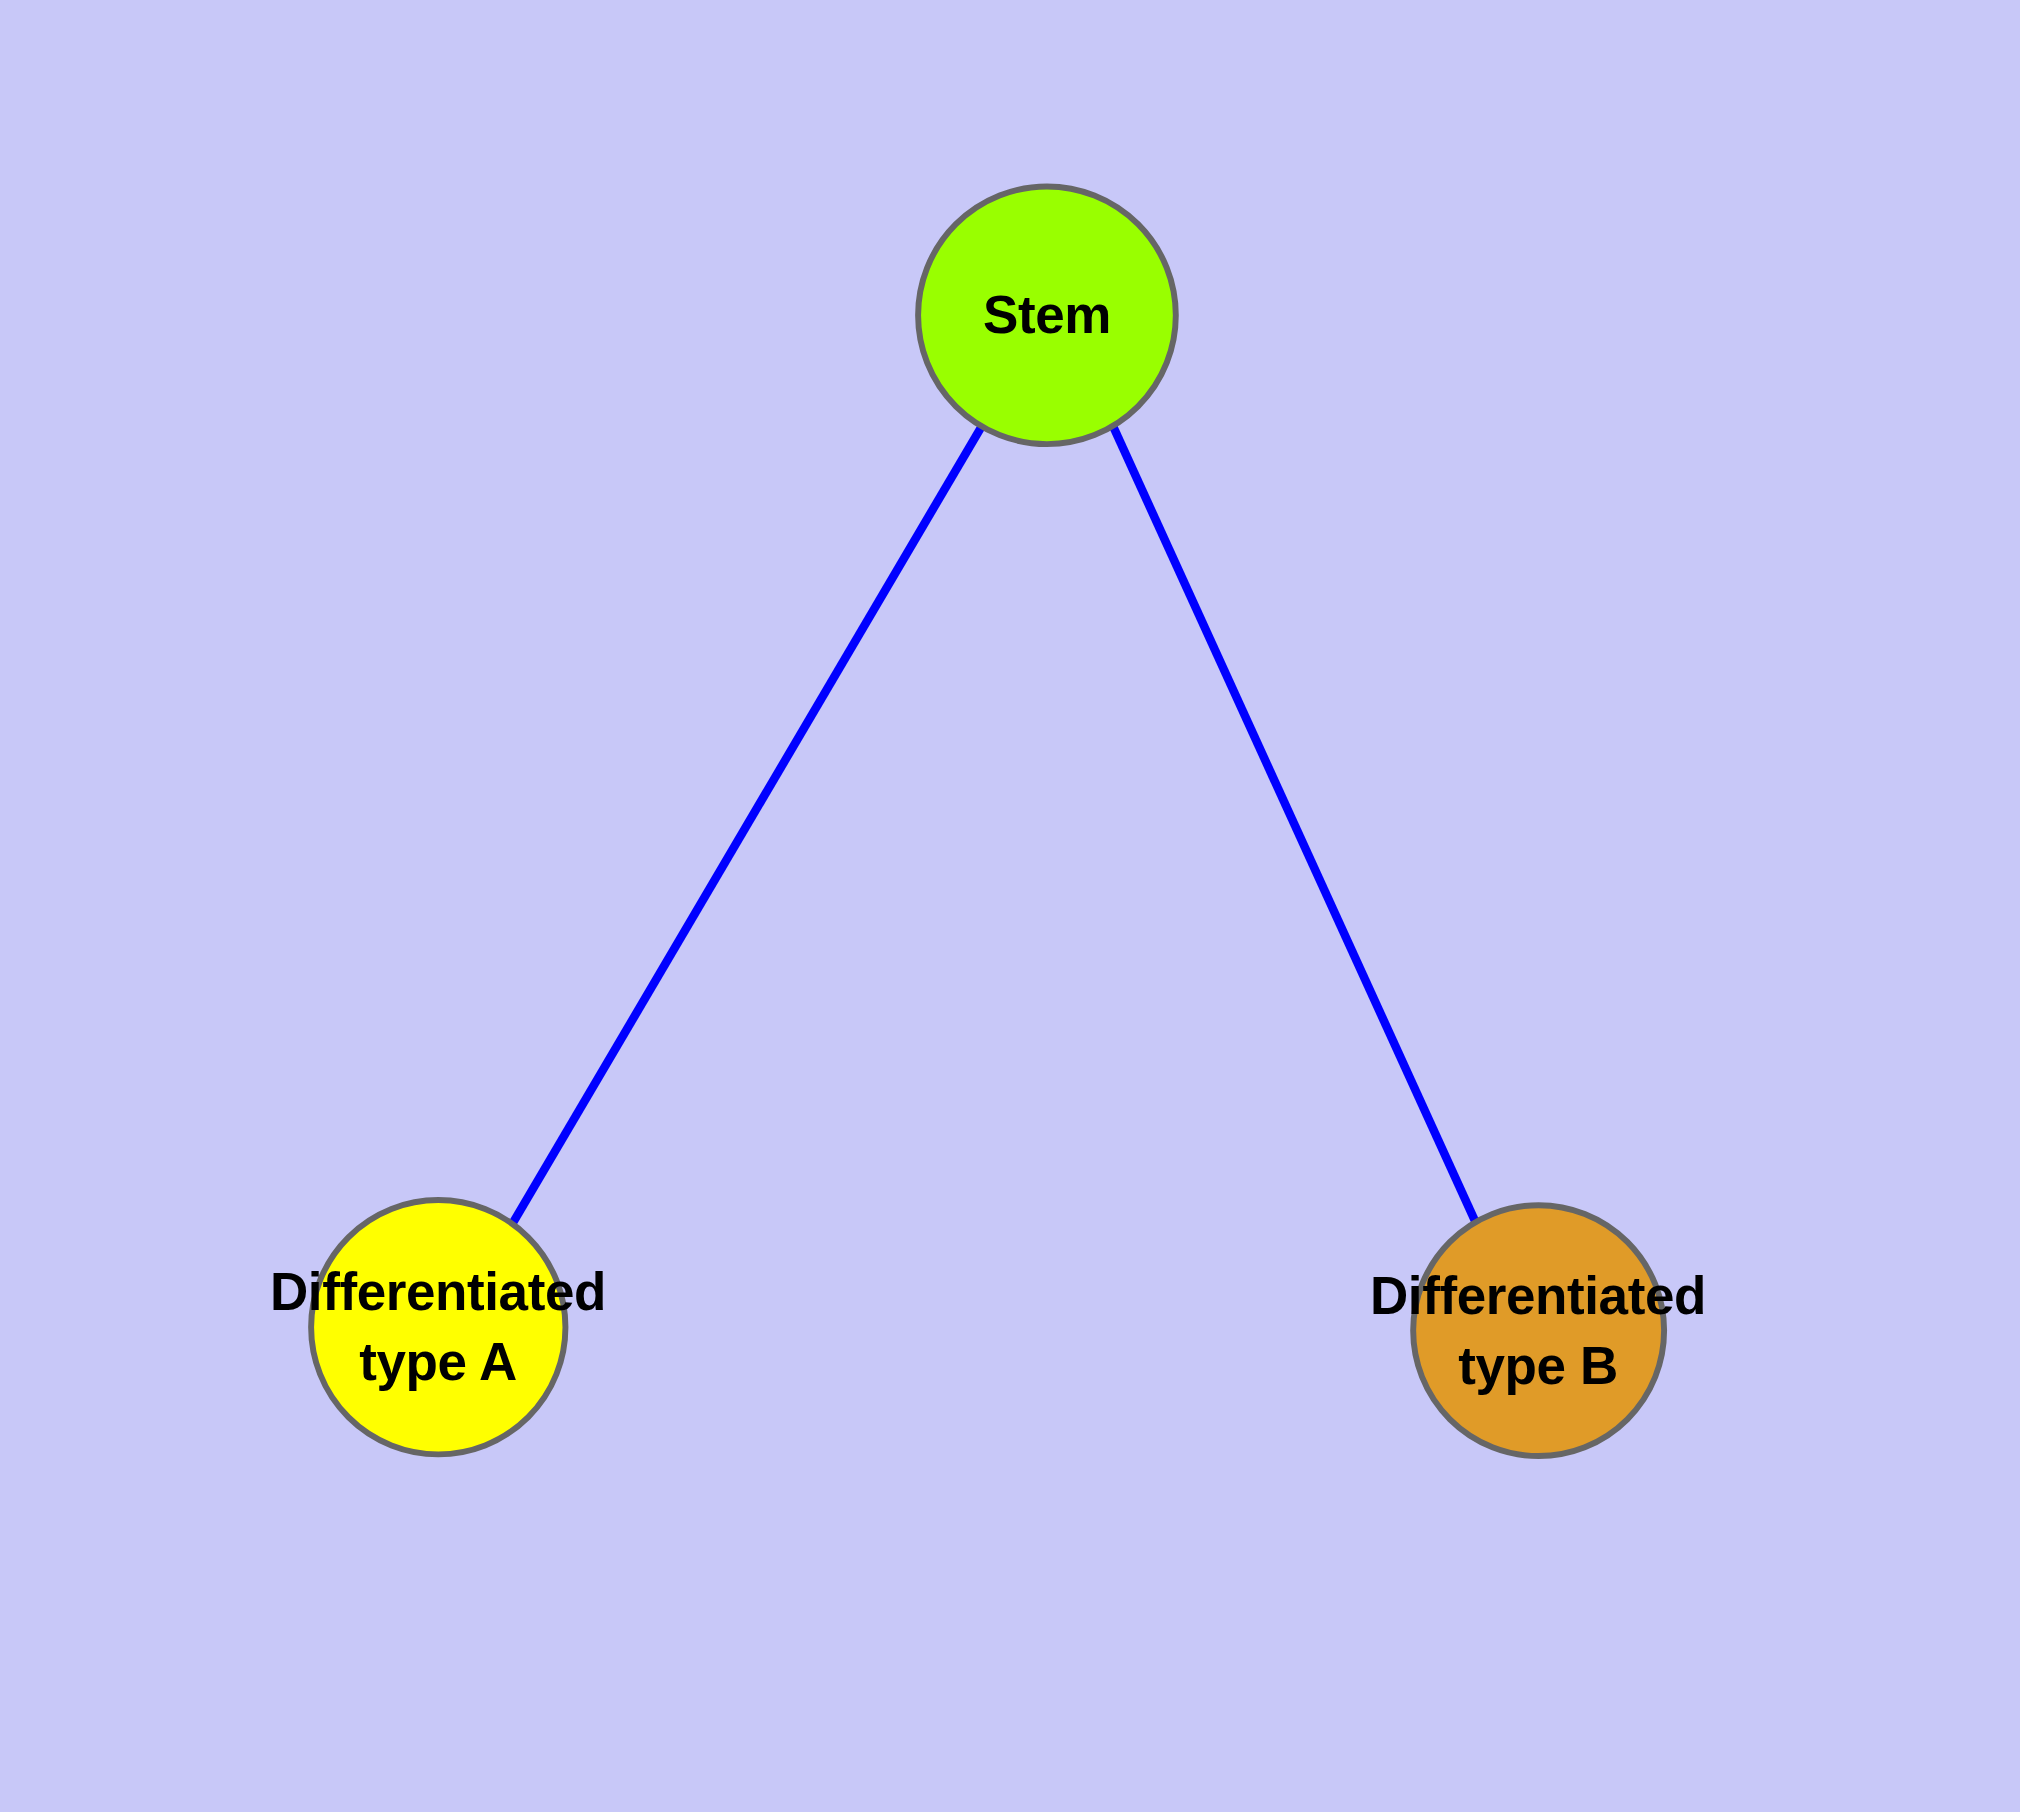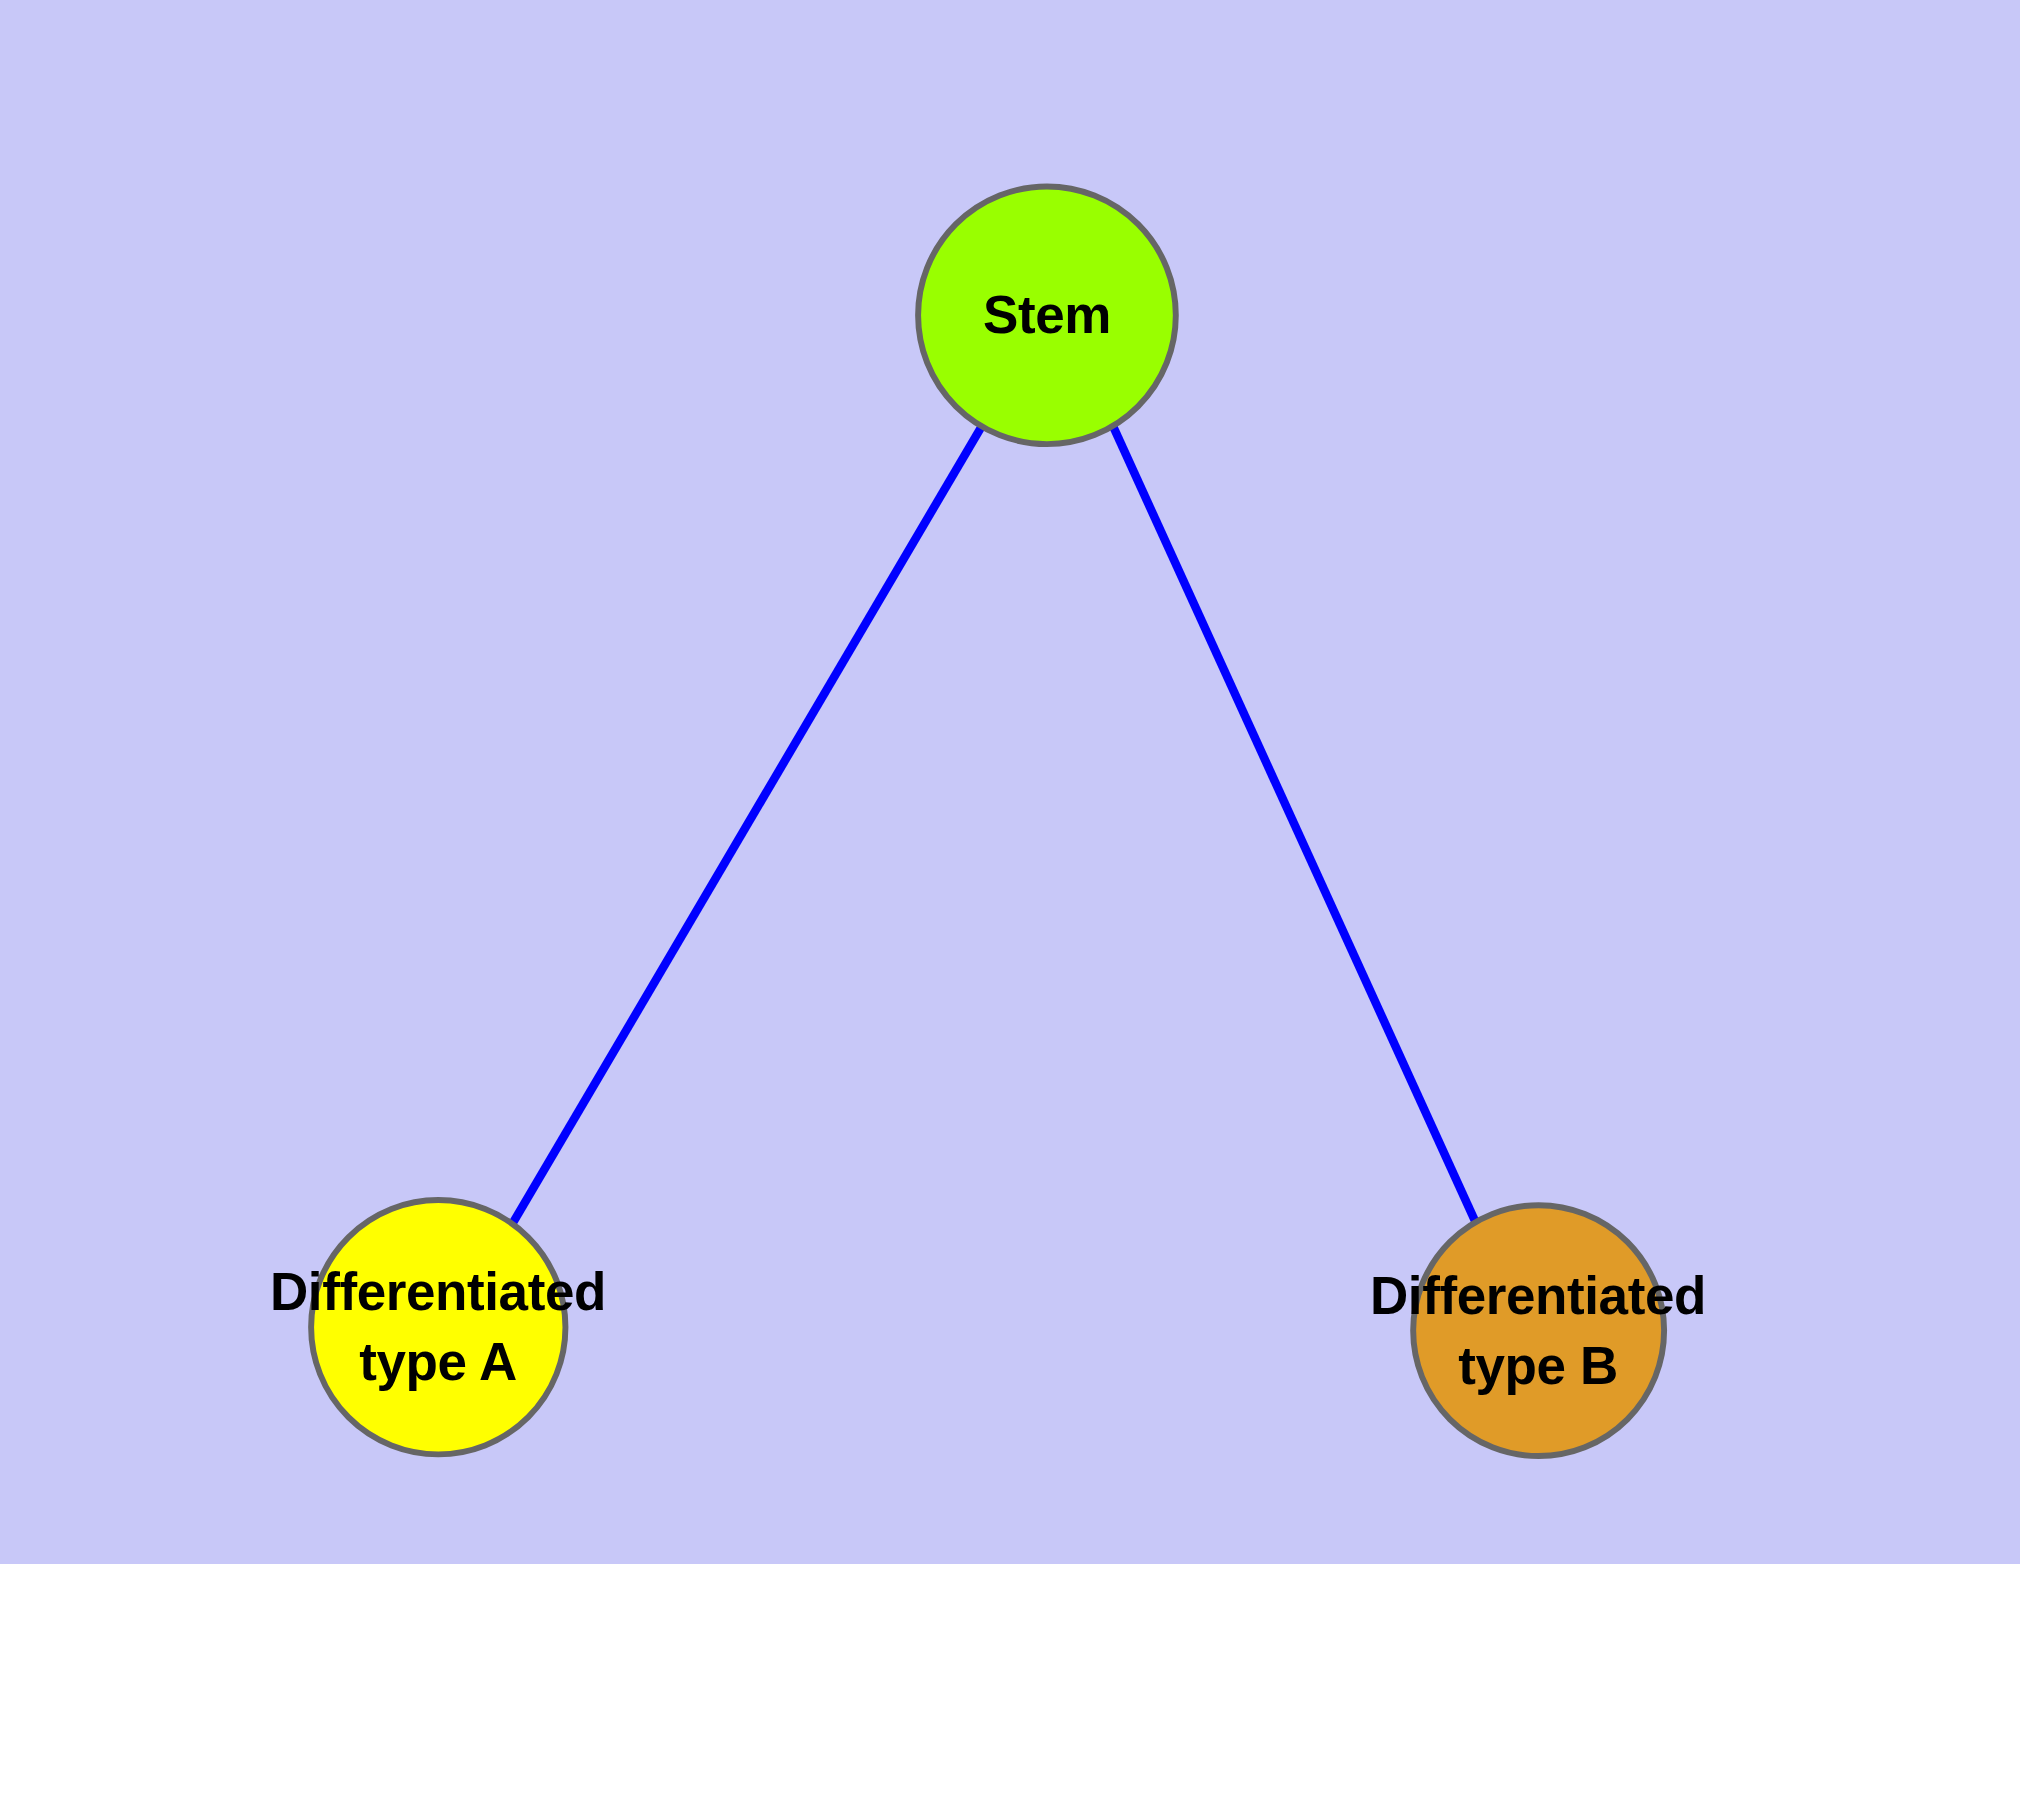--- a/index.html
+++ b/index.html
@@ -45,21 +45,21 @@
     text-align: center;
     white-space: pre;
     transform: translate(-50%, -50%);
     pointer-events: none;
     letter-spacing: -0.4px;
   }
 </style>
 </head>
 <body>
 
-<div id="stage" style="width: 2021px; height: 1564px;">
+<div id="stage" style="width: 2021px; height: 1812px;">
 
   <div id="canvas-bg" style="background: rgb(200, 200, 248); left: 0px; top: 0px; width: 2021px; height: 1812px;"></div>
 
   <svg id="graph-svg" viewBox="0 0 2384 2138" preserveAspectRatio="none">
     <g id="edges-layer">
         <line x1="1158" y1="503" x2="605" y2="1443" stroke="#0000ff" stroke-width="10" class="edge-line"></line>
         <line x1="1313" y1="503" x2="1742" y2="1445" stroke="#0000ff" stroke-width="10" class="edge-line"></line>
       </g>
     <g id="nodes-layer">
         <circle cx="1235" cy="372" r="152" fill="#99ff00" stroke="#666666" stroke-width="7" class="node-circle"></circle>

